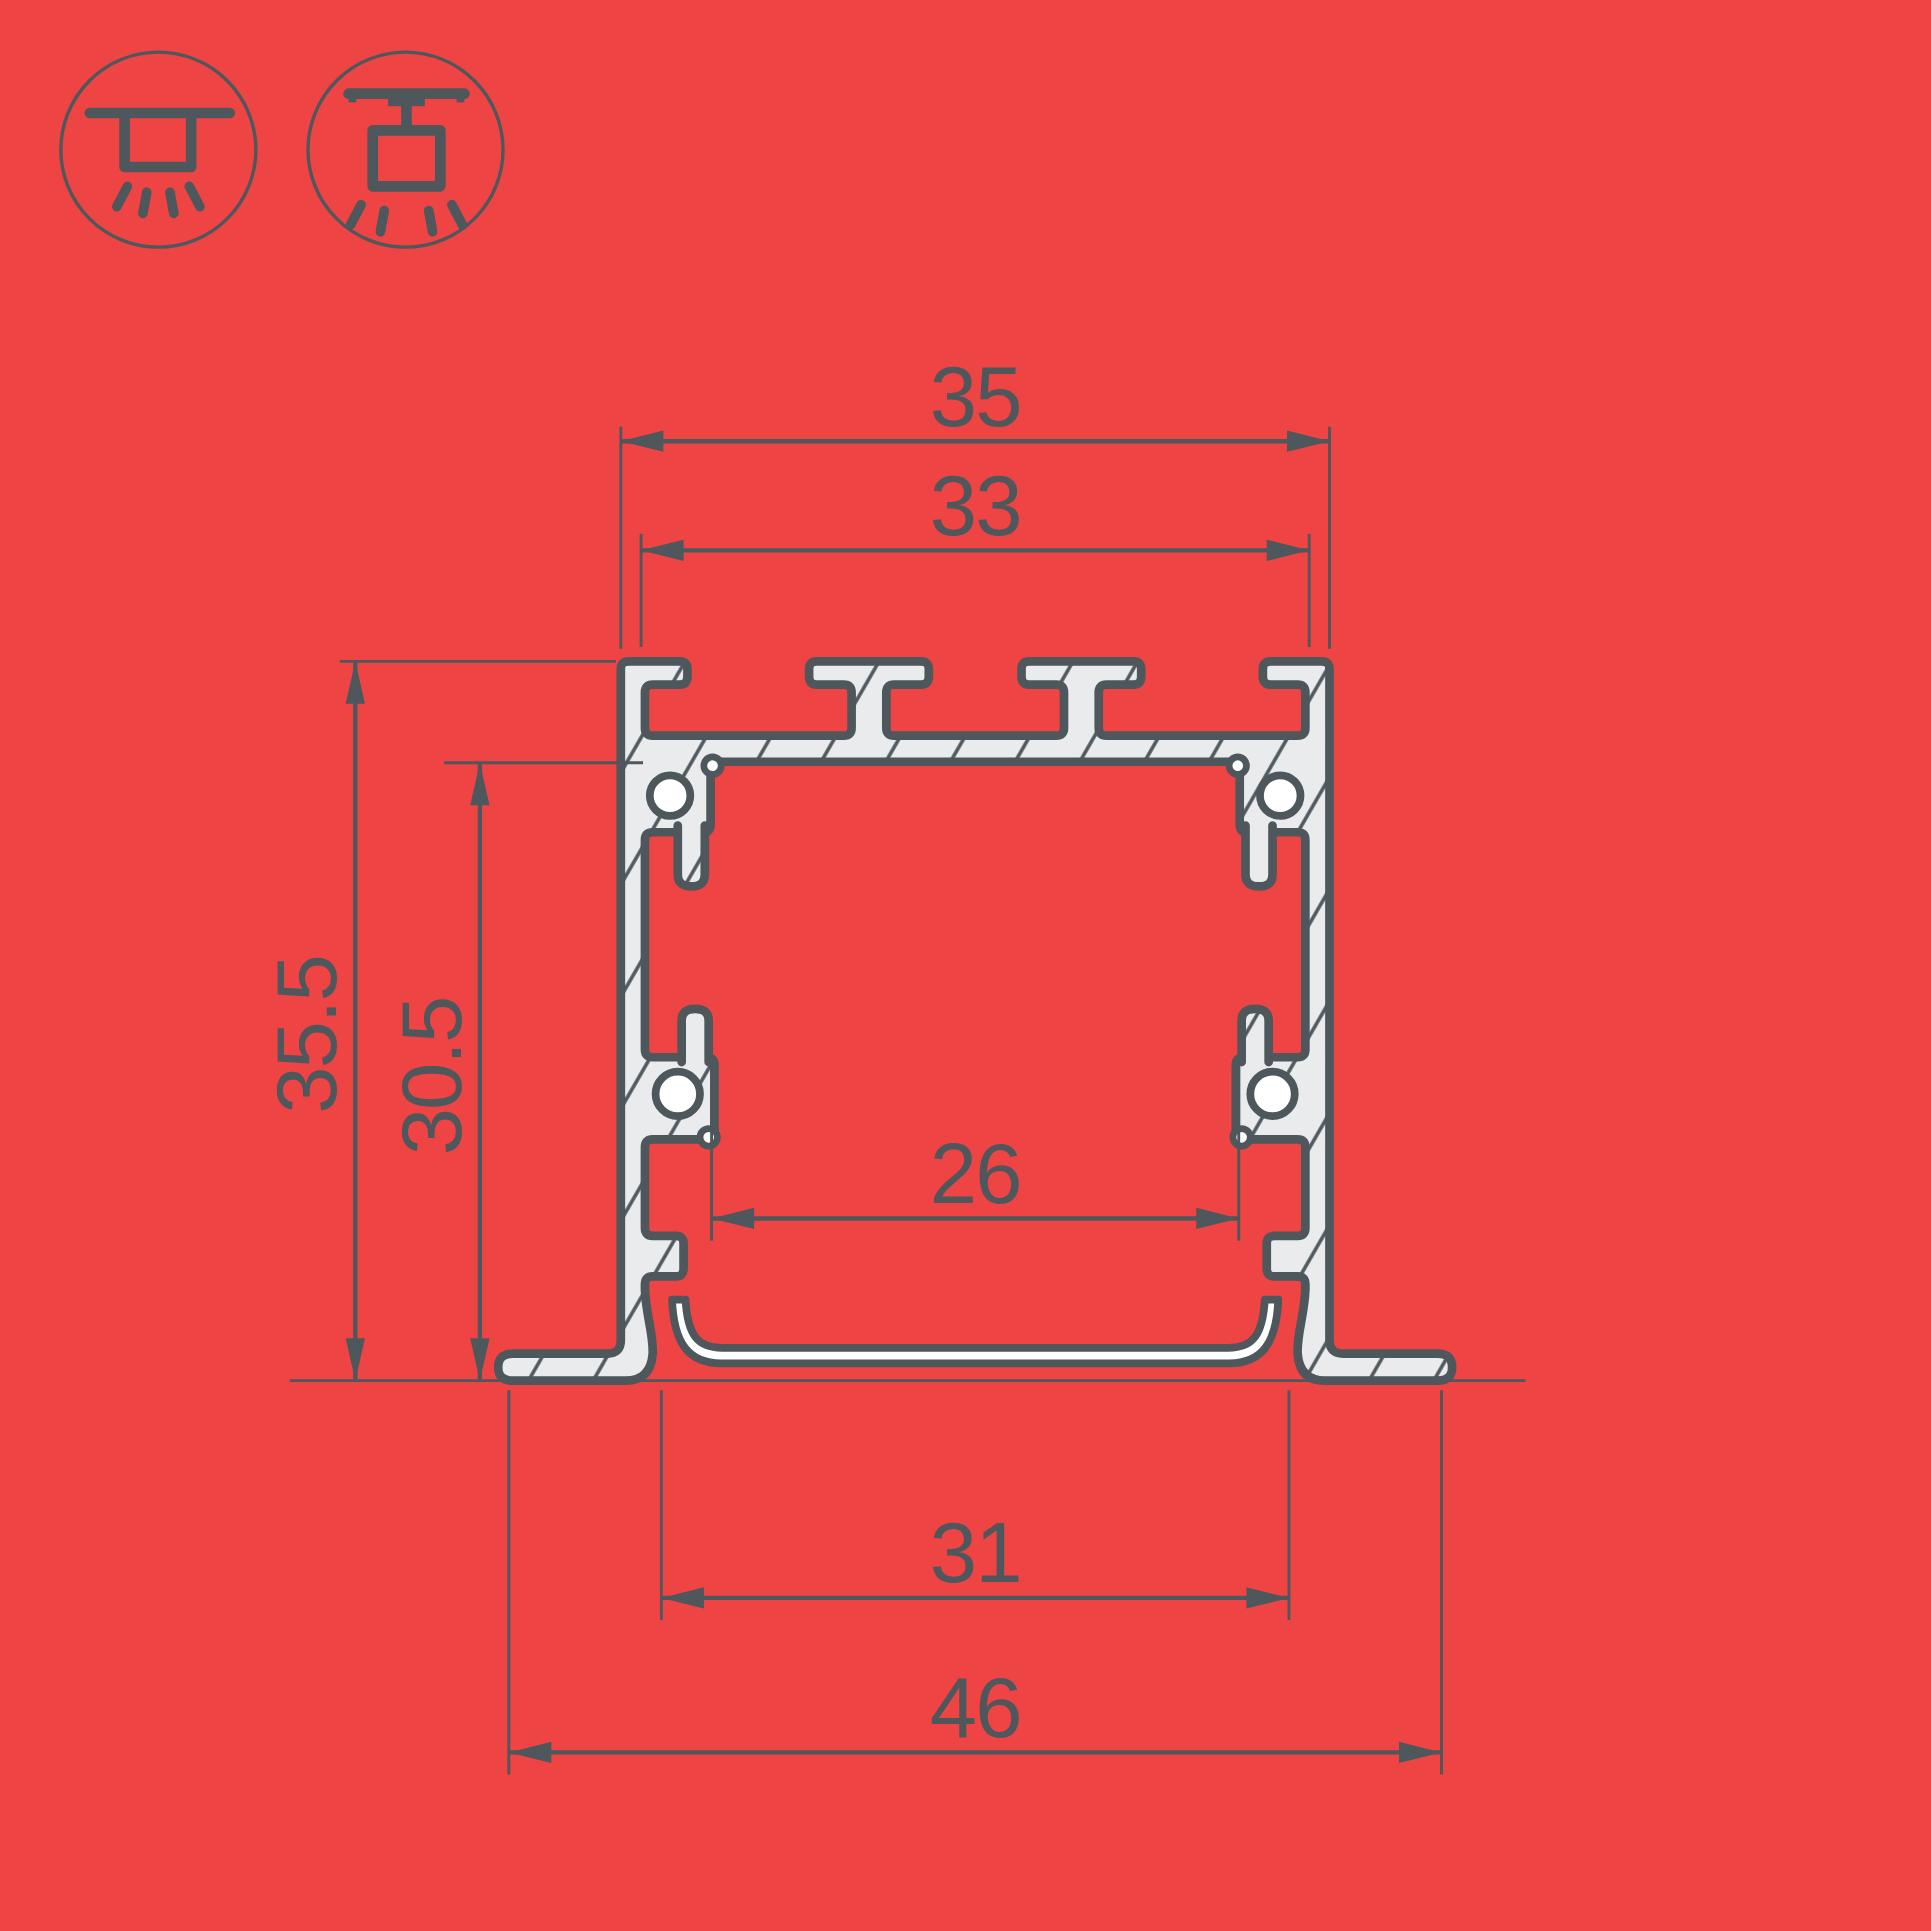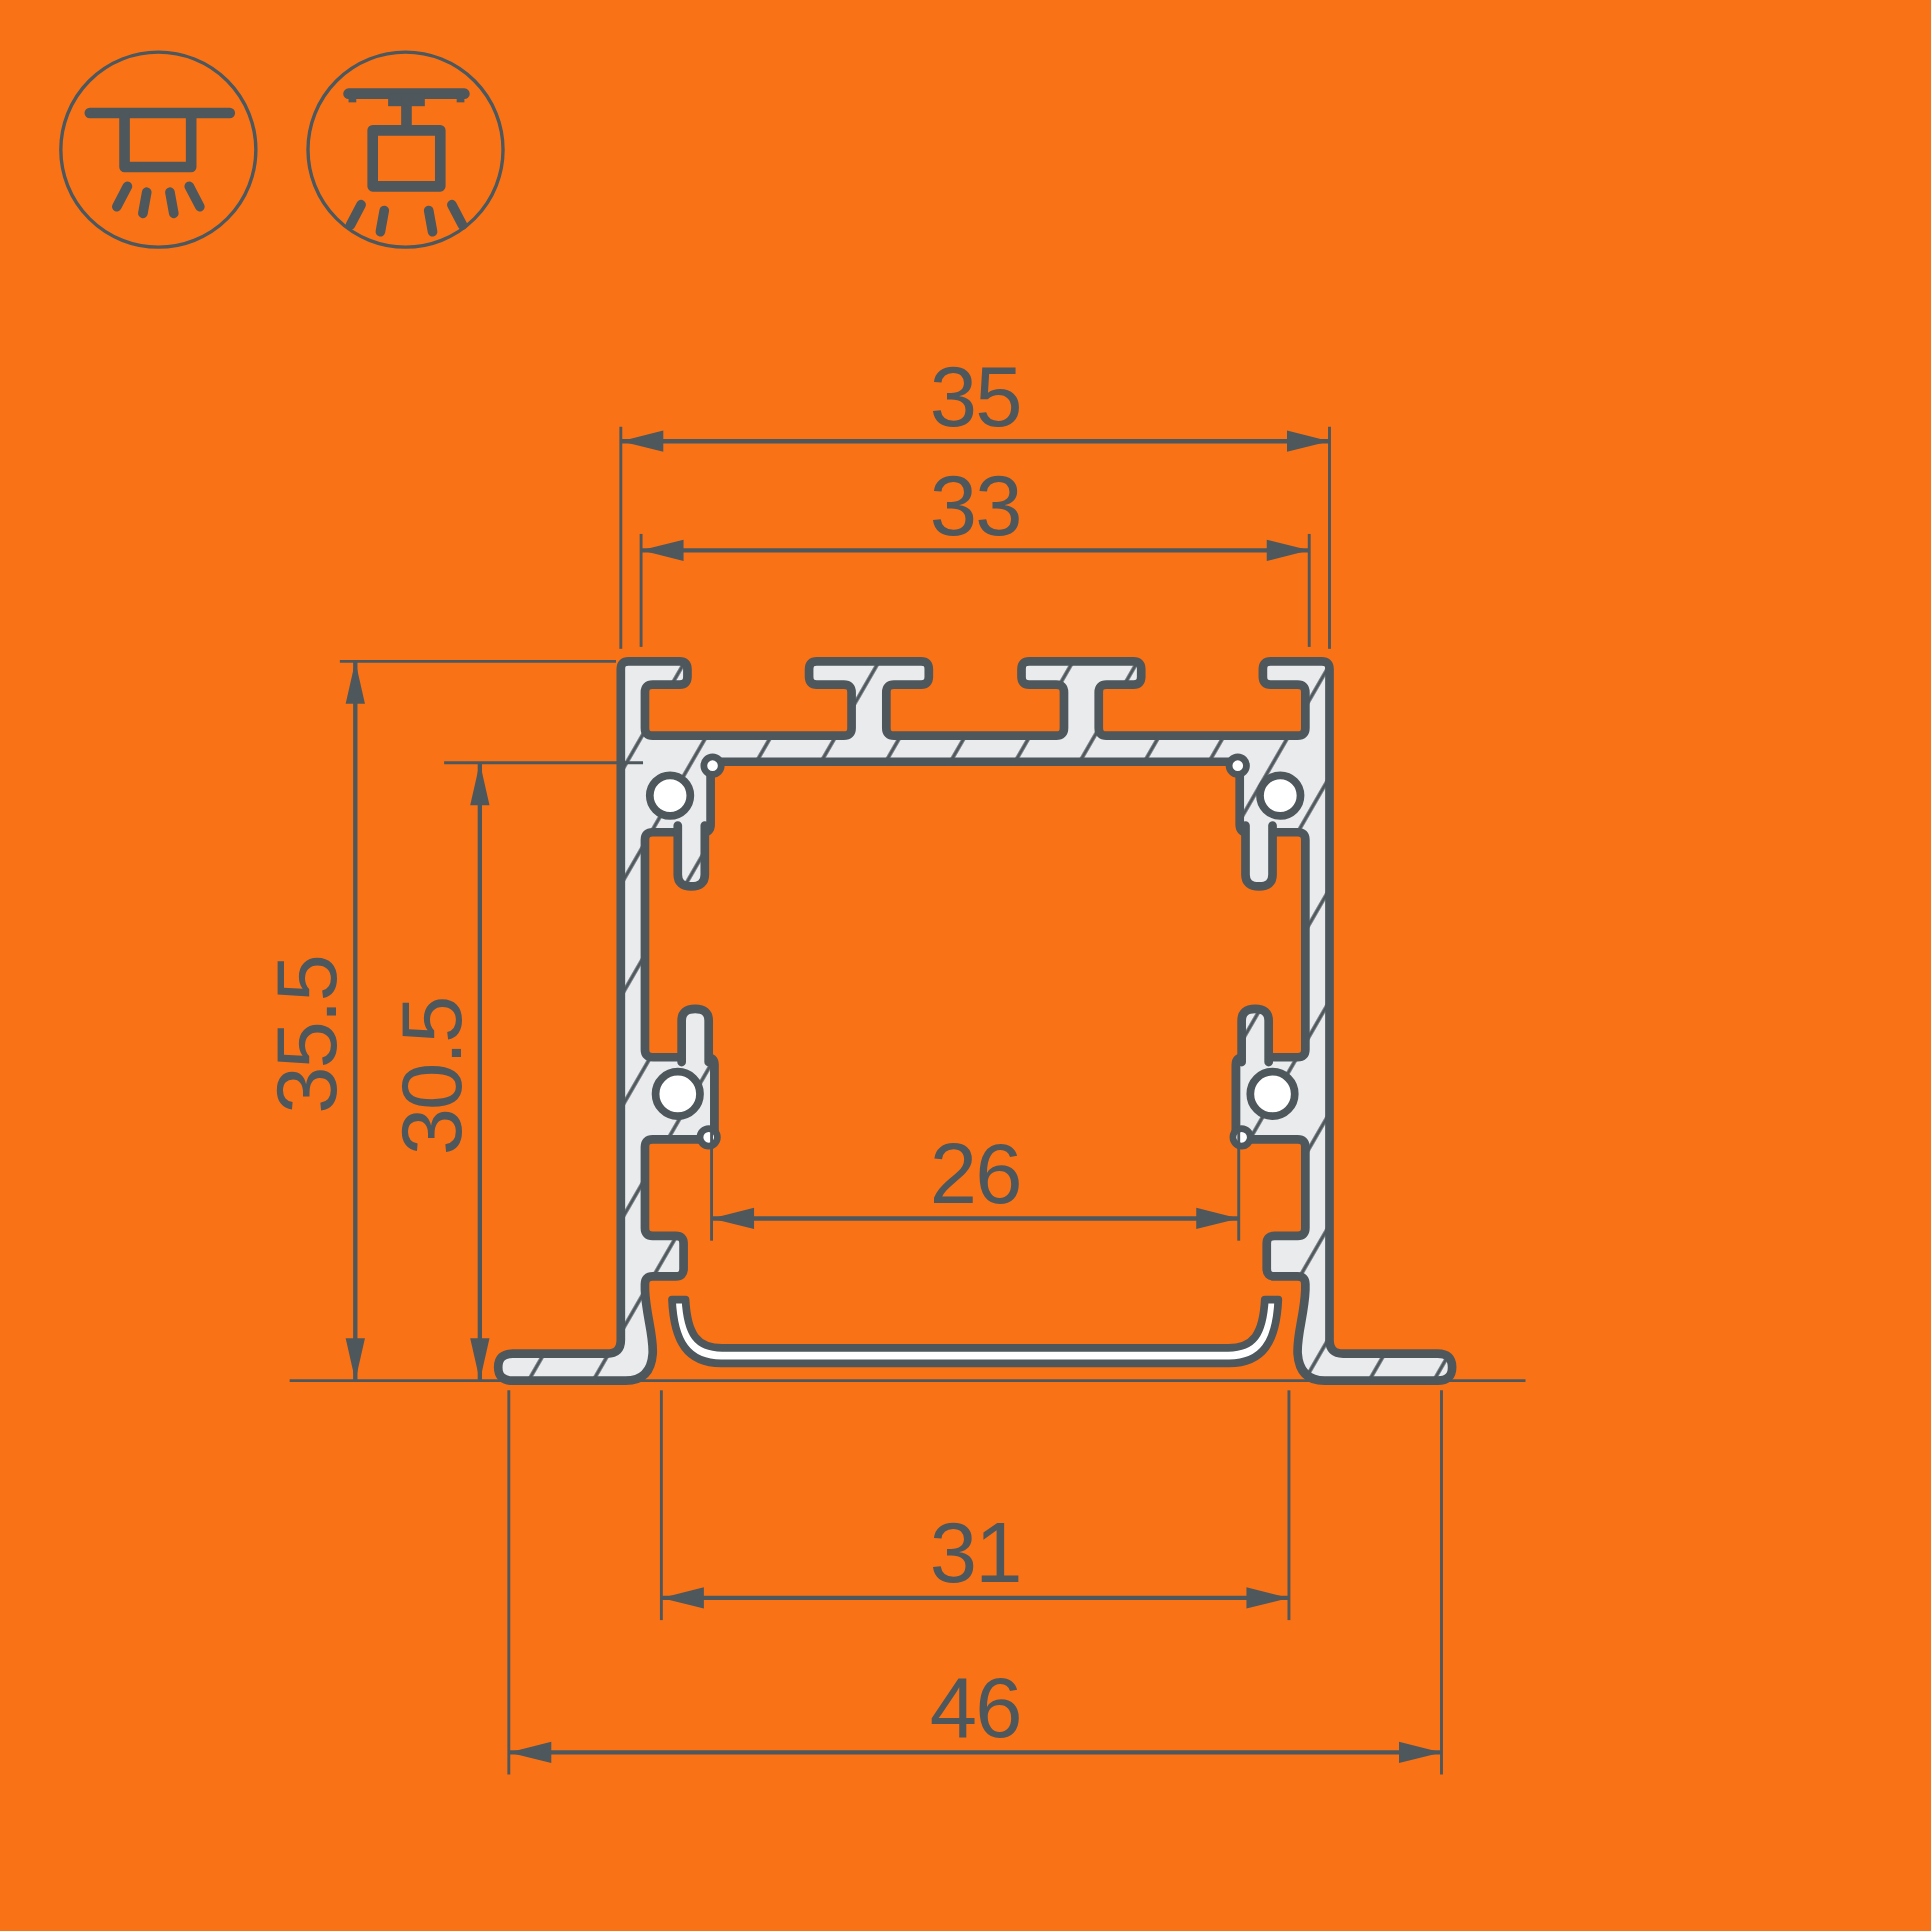--- a/index.html
+++ b/index.html
@@ -1,16 +1,16 @@
 <!DOCTYPE html>
 <html><head>
 <meta charset="utf-8">
 <style>
   html,body{margin:0;padding:0;background:#ffffff;}
-  .stage{position:relative;width:1931px;height:1931px;background:#f97316;overflow:hidden;}
+  .stage{position:relative;width:1931px;height:1931px;background:#ef4444;overflow:hidden;}
   svg{display:block;}
   .dim-text{font-family:"Liberation Sans", sans-serif;font-size:88px;fill:#4e575c;letter-spacing:-2px;}
 </style>
 </head>
 <body>
 
 <div class="stage">
 <svg width="1931" height="1931" viewBox="0 0 2000 2000">
   <defs>
     <pattern id="hatch" width="58" height="58" patternUnits="userSpaceOnUse" patternTransform="rotate(-60)">

